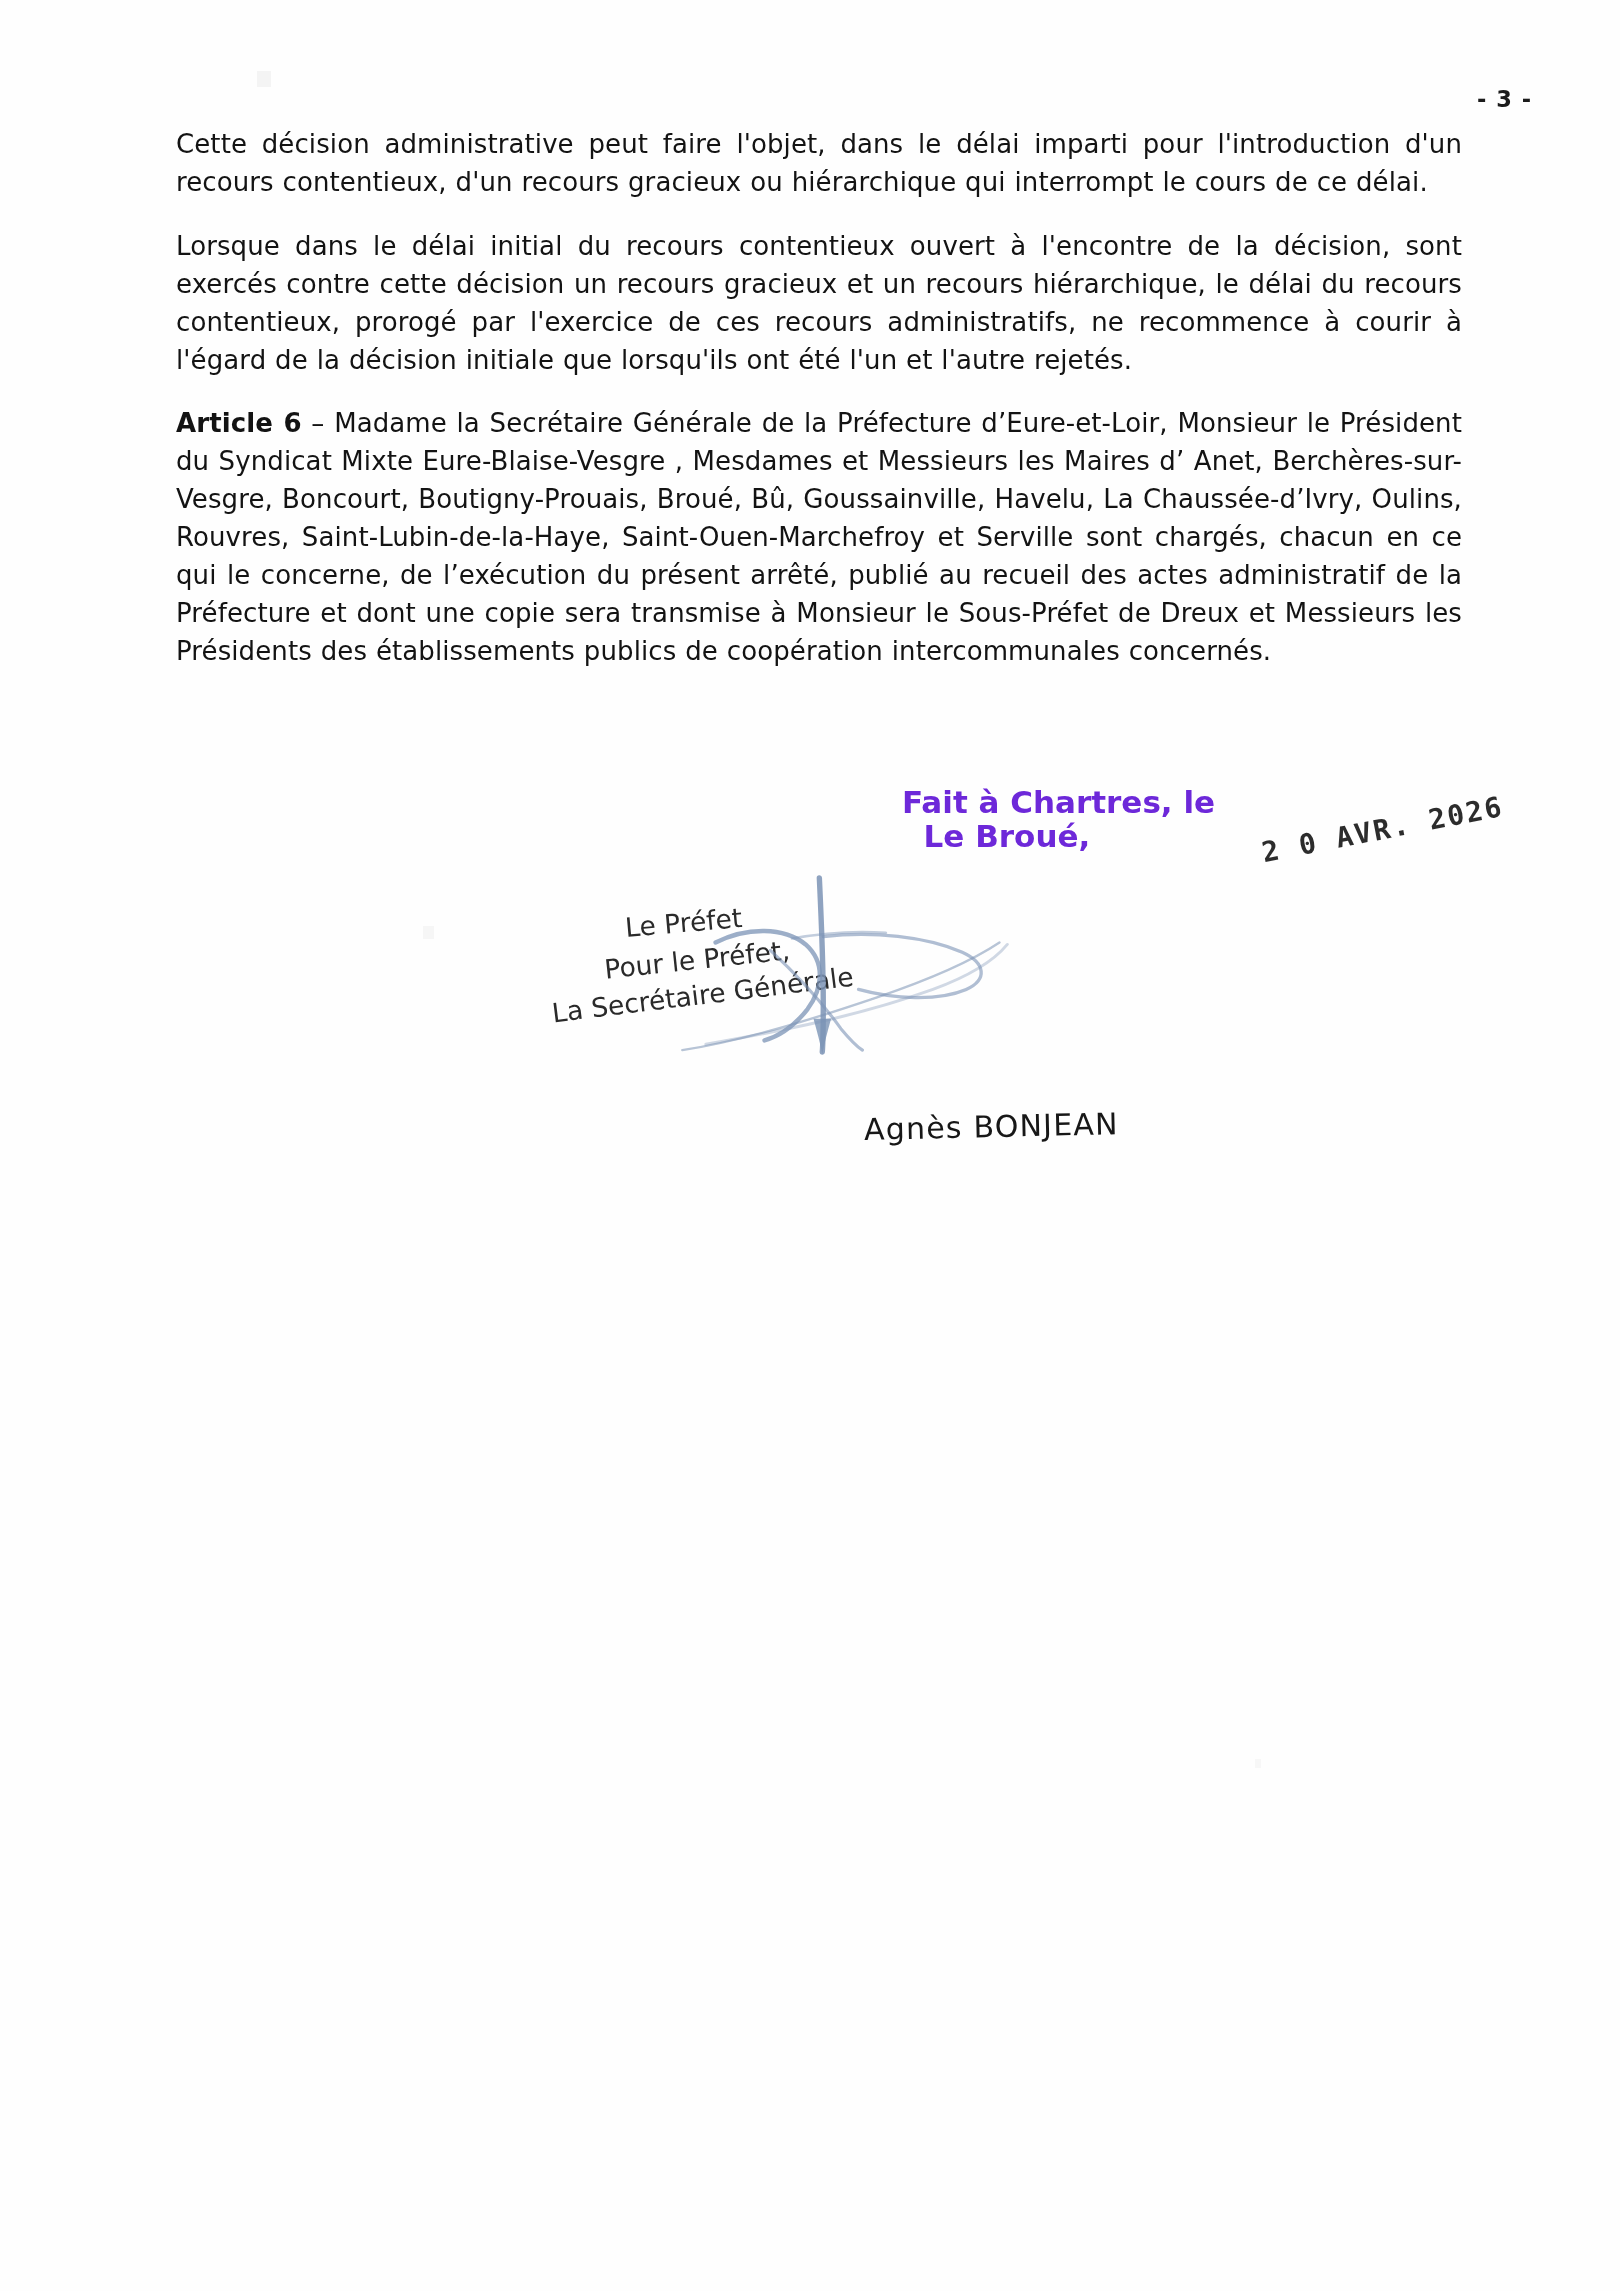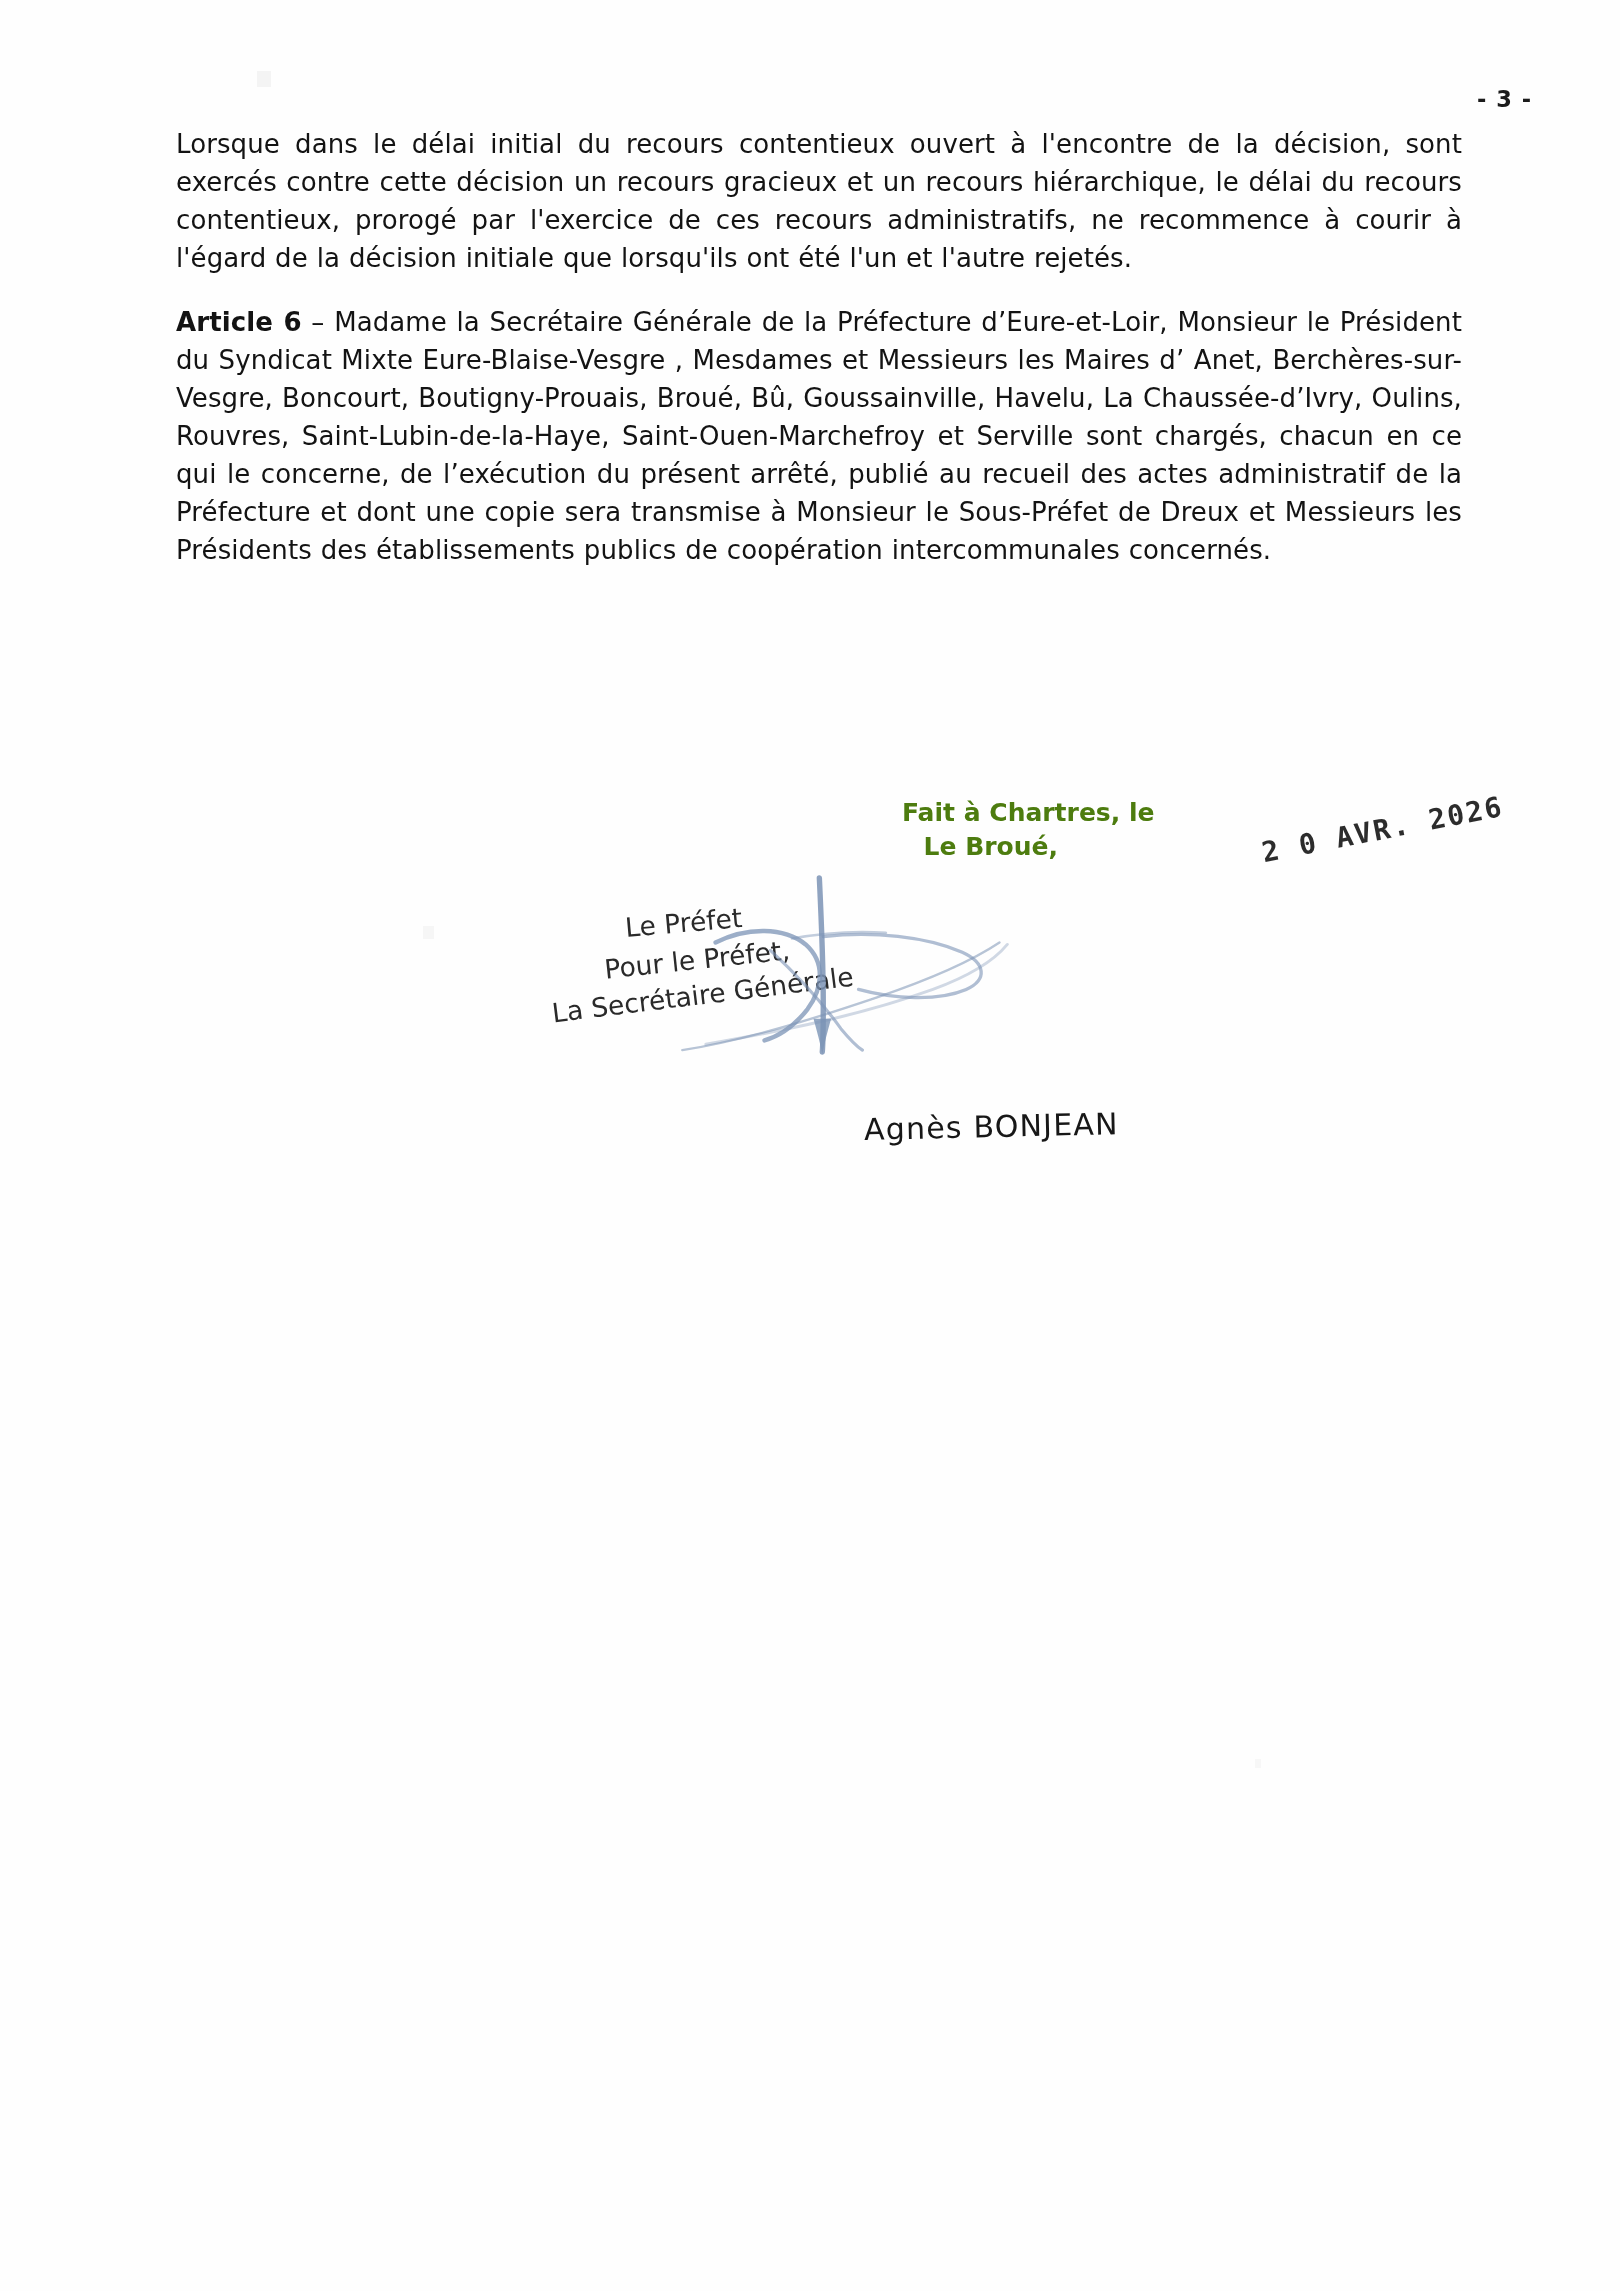--- a/index.html
+++ b/index.html
@@ -88,25 +88,25 @@
     position: absolute;
     left: 0;
     top: 784px;
     width: 1620px;
     height: 412px;
   }
 
   .sign-place {
     position: absolute;
     left: 902px;
-    top: 12px;
-    font-size: 25px;
+    top: 1px;
+    font-size: 31px;
     font-weight: 700;
     line-height: 34px;
-    color: #4d7c0f;
+    color: #6d28d9;
   }
   .sign-place .line2 {
     display: block;
     padding-left: 21.6px;
   }
 
   .date-stamp {
     position: absolute;
     left: 1260px;
     top: 29px;
@@ -177,20 +177,21 @@
 <div class="page">
 
   <div class="scan-speck"></div>
   <div class="scan-speck-2"></div>
   <div class="scan-speck-3"></div>
 
   <div class="page-number">- 3 -</div>
 
   <div class="body-block">
 
+    <p class="para">Cette décision administrative peut faire l'objet, dans le délai imparti pour l'introduction d'un recours contentieux, d'un recours gracieux ou hiérarchique qui interrompt le cours de ce délai.</p>
 
     <p class="para">Lorsque dans le délai initial du recours contentieux ouvert à l'encontre de la décision, sont exercés contre cette décision un recours gracieux et un recours hiérarchique, le délai du recours contentieux, prorogé par l'exercice de ces recours administratifs, ne recommence à courir à l'égard de la décision initiale que lorsqu'ils ont été l'un et l'autre rejetés.</p>
 
 
     <p class="para"><span class="art-label">Article 6</span><span> – </span><span>Madame la Secrétaire Générale de la Préfecture d’Eure-et-Loir, Monsieur le Président du Syndicat Mixte Eure-Blaise-Vesgre , Mesdames et Messieurs les Maires d’ Anet, Berchères-sur-Vesgre, Boncourt, Boutigny-Prouais, Broué, Bû, Goussainville, Havelu, La Chaussée-d’Ivry, Oulins, Rouvres, Saint-Lubin-de-la-Haye, Saint-Ouen-Marchefroy et Serville sont chargés, chacun en ce qui le concerne, de l’exécution du présent arrêté, publié au recueil des actes administratif de la Préfecture et dont une copie sera transmise à Monsieur le Sous-Préfet de Dreux et Messieurs les Présidents des établissements publics de coopération intercommunales concernés.</span></p>
 
   </div>
 
   <div class="sign-zone">
 

